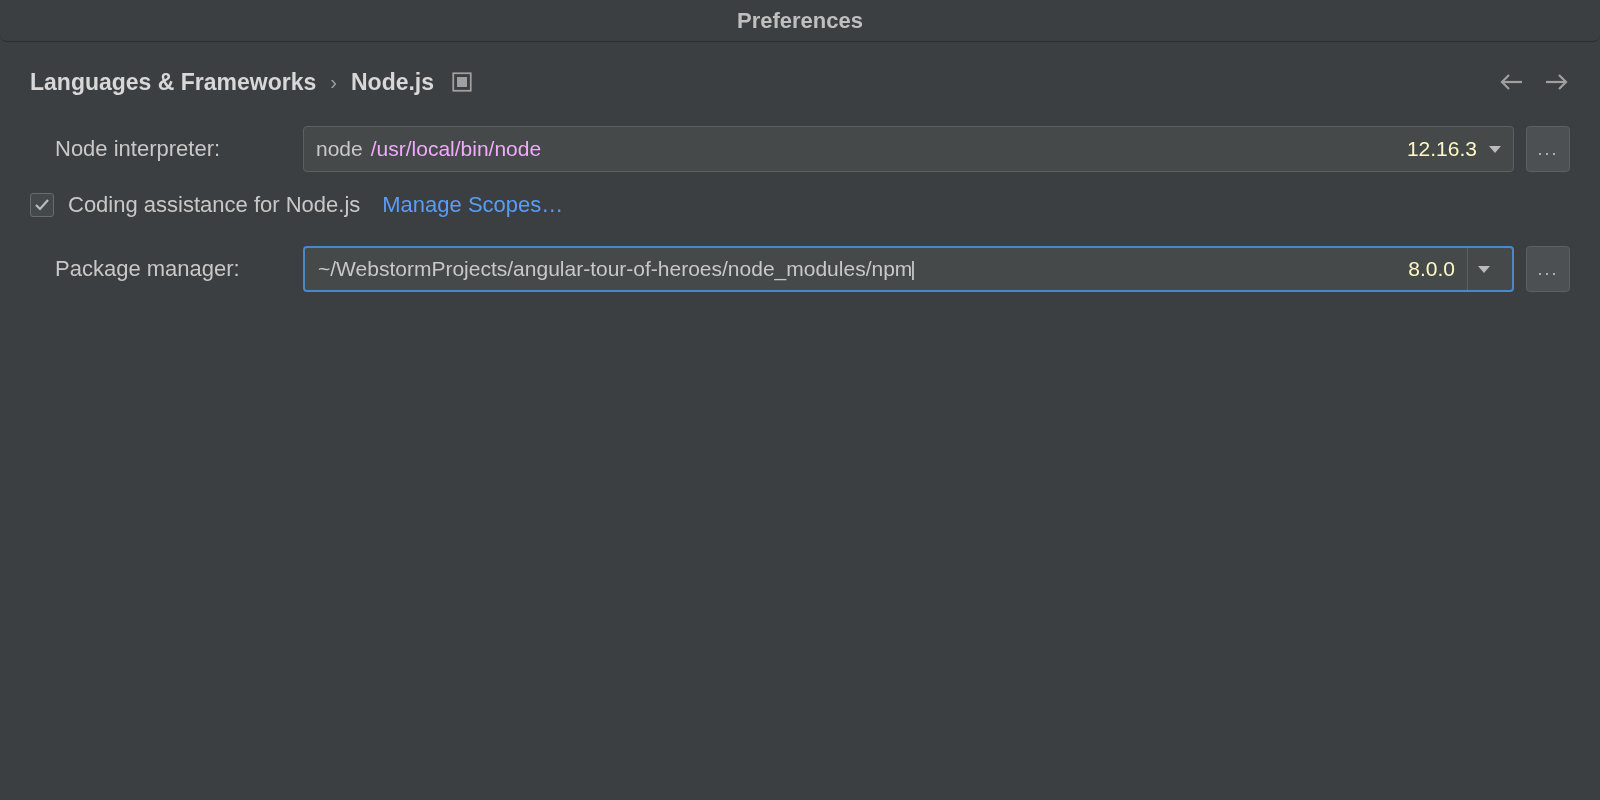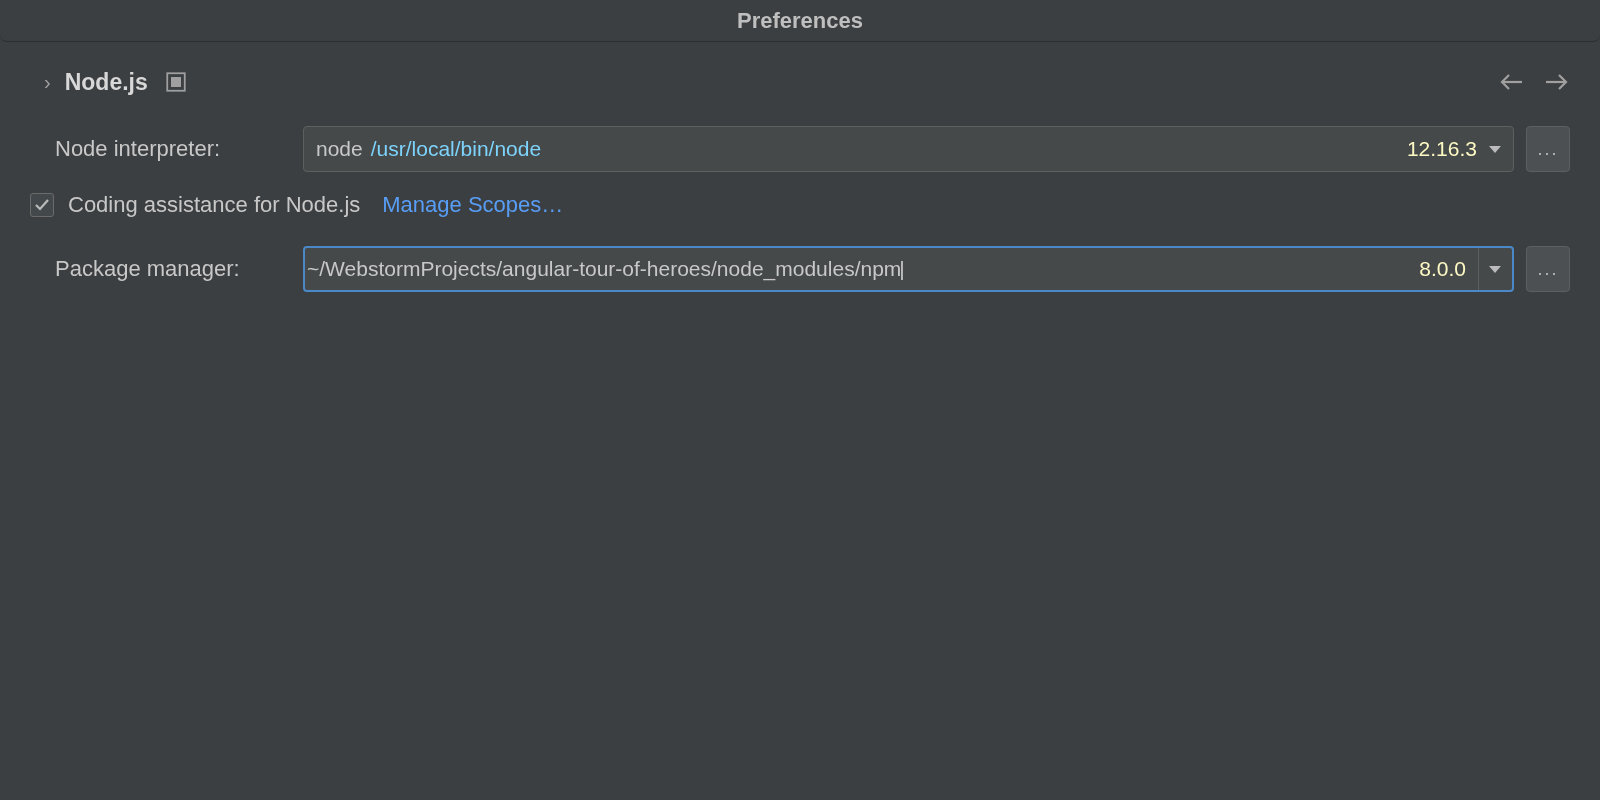--- a/index.html
+++ b/index.html
@@ -104,28 +104,28 @@
       border-radius: 4px;
       display: flex;
       align-items: center;
       padding: 0 12px;
       font-size: 21px;
       position: relative;
     }
     .combo.focused {
       border: 2px solid #4a88c7;
       background: #45494a;
-      padding: 0 2px;
+      padding: 0 13px;
     }
     .combo-primary {
       color: #c8c8c8;
       margin-right: 8px;
     }
     .combo-secondary {
-      color: #7dd3fc;
+      color: #f0abfc;
       flex: 1;
     }
     .combo-text {
       color: #c8c8c8;
       flex: 1;
     }
     .caret {
       color: #c8c8c8;
       font-weight: 200;
       margin-left: -2px;
@@ -208,20 +208,21 @@
   </style>
 </head>
 <body>
 
 <div class="title-bar">
   <span>Preferences</span>
 </div>
 
 <div class="header-row">
   <div class="breadcrumb">
+    <span>Languages &amp; Frameworks</span>
     <span class="breadcrumb-sep">›</span>
     <span>Node.js</span>
     <span class="project-icon">
       <svg viewBox="0 0 16 16">
         <rect x="1" y="1" width="14" height="14" fill="none" stroke="#a0a0a0" stroke-width="1.4"></rect>
         <rect x="4" y="4" width="8" height="8" fill="#a0a0a0"></rect>
       </svg>
     </span>
   </div>
   <div class="nav-arrows">

